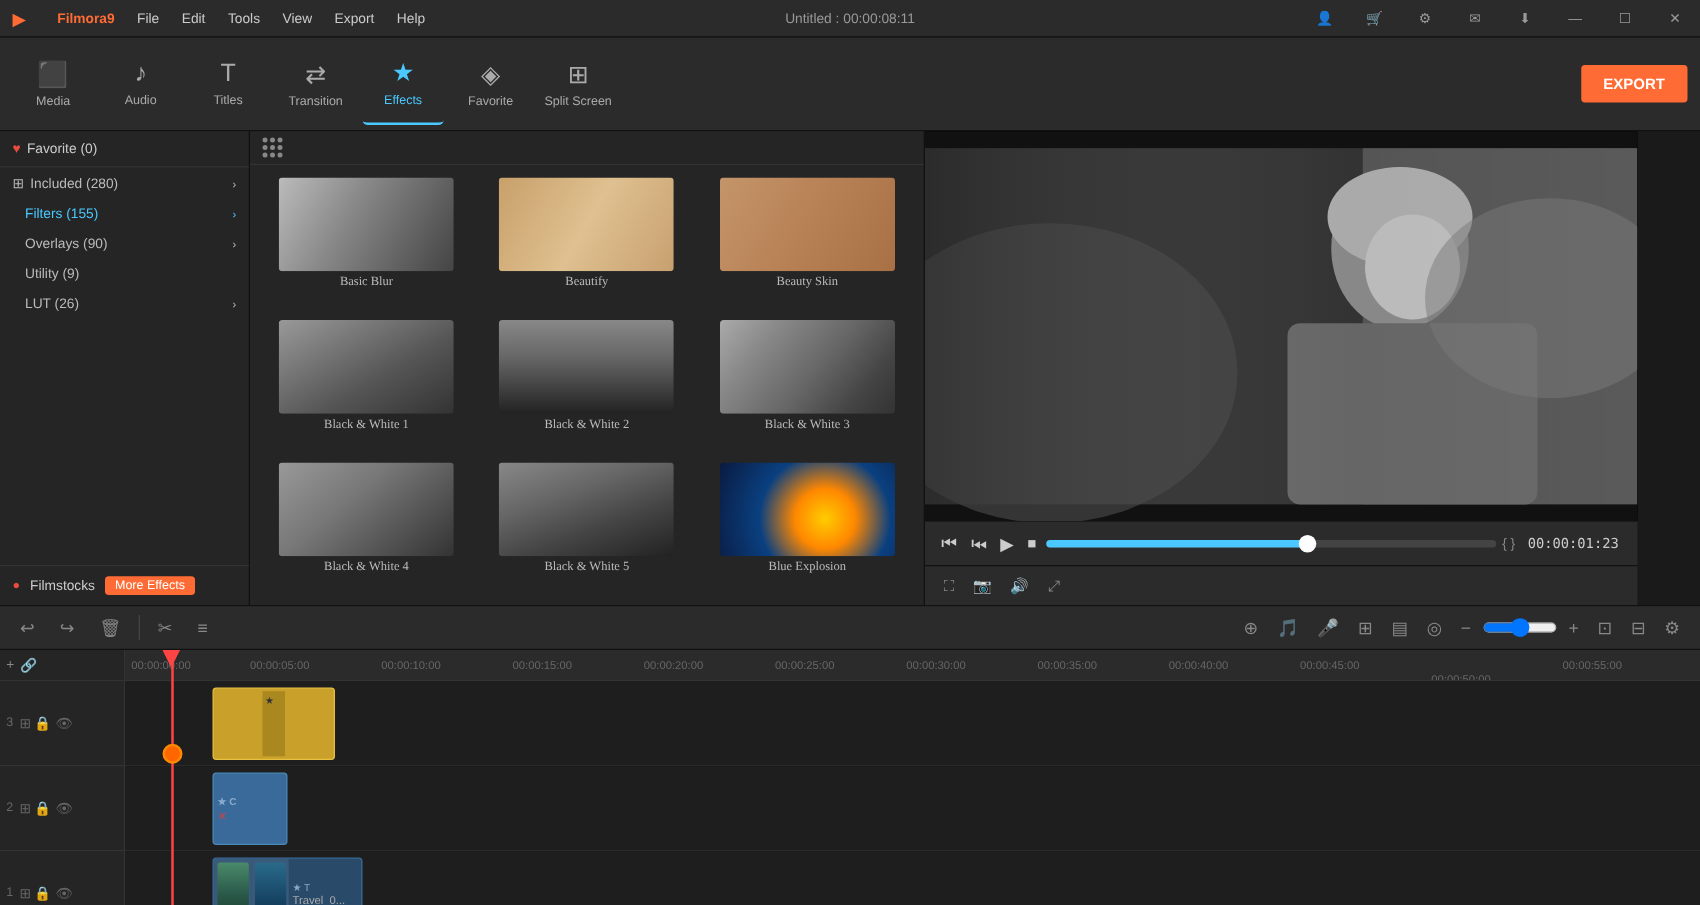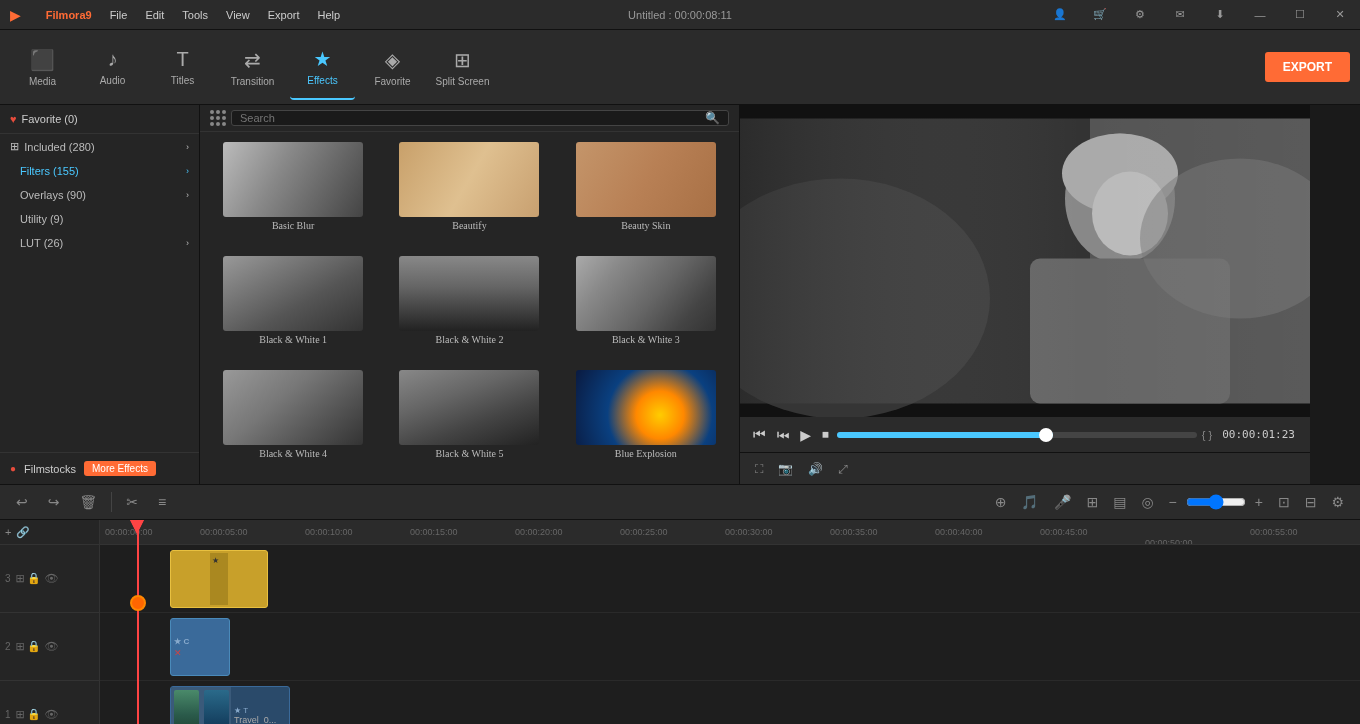--- a/index.html
+++ b/index.html
@@ -281,24 +281,20 @@
       <div class="grid-dots-icon">
         <div class="grid-dot"></div>
           <div class="grid-dot"></div>
           <div class="grid-dot"></div>
         <div class="grid-dot"></div>
           <div class="grid-dot"></div>
           <div class="grid-dot"></div>
         <div class="grid-dot"></div>
           <div class="grid-dot"></div>
           <div class="grid-dot"></div>
-      </div>
-      <div id="search-box">
-        <input type="text" placeholder="Search" style="">
-        <span class="search-icon">🔍</span>
       </div>
     </div>
     <div id="effects-grid">
 
       <div class="effect-item">
         <div class="effect-thumb blur-thumb">
           <div style="width:100%;height:100%;background:linear-gradient(120deg,#bbb 0%,#888 40%,#666 70%,#444 100%);"></div>
         </div>
         <span class="effect-label">Basic Blur</span>
       </div>

